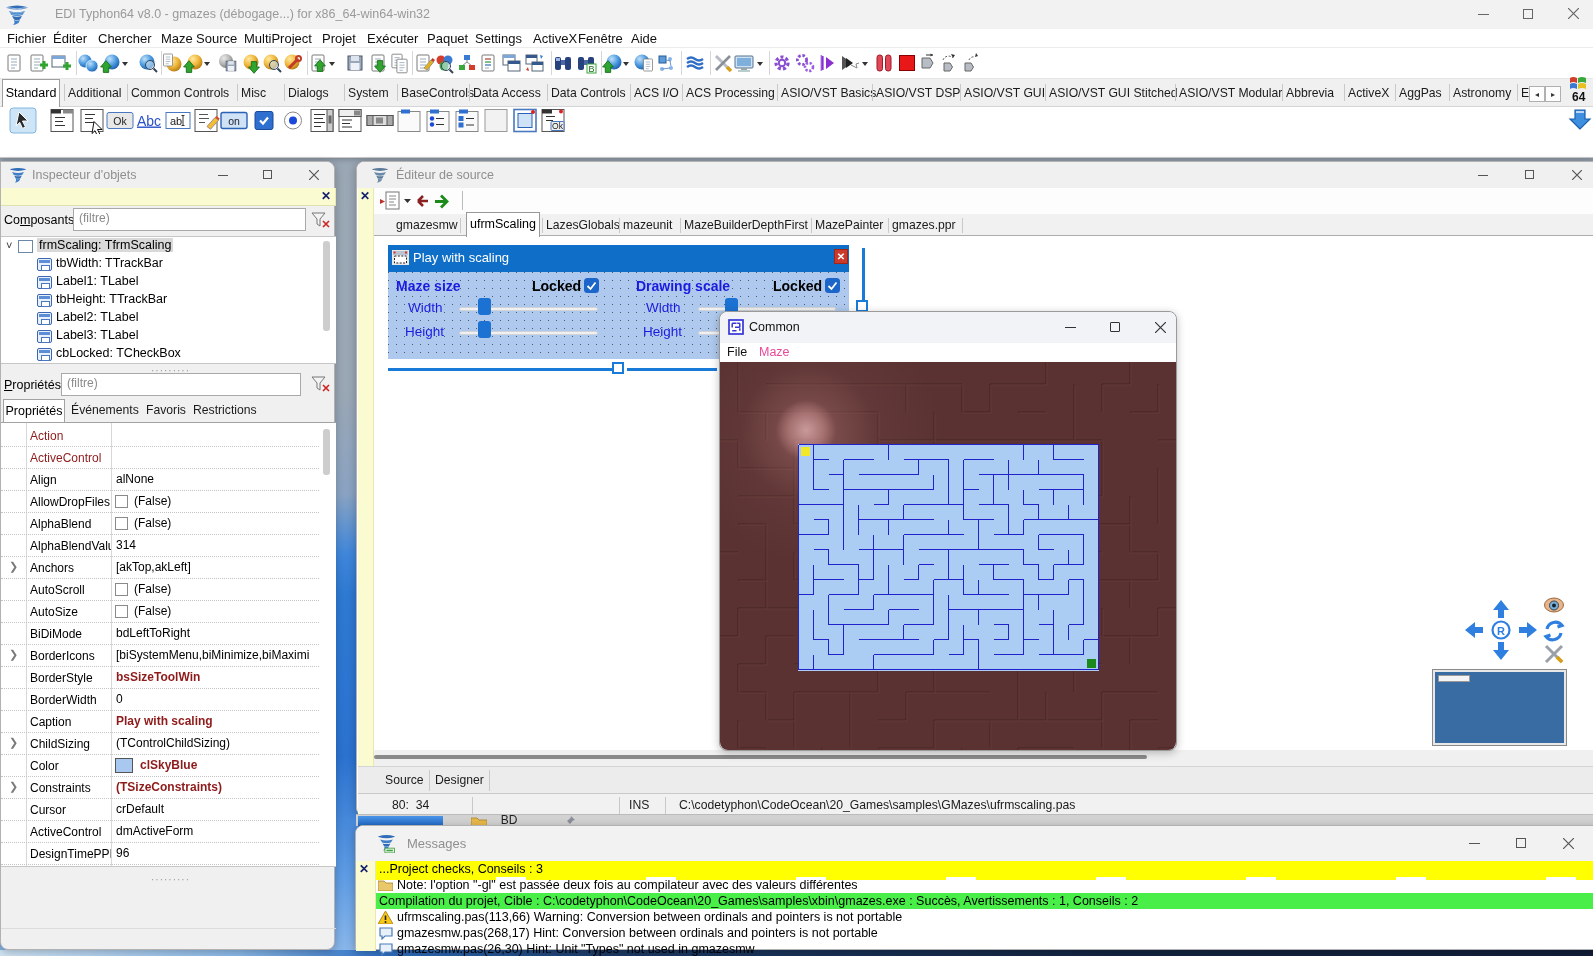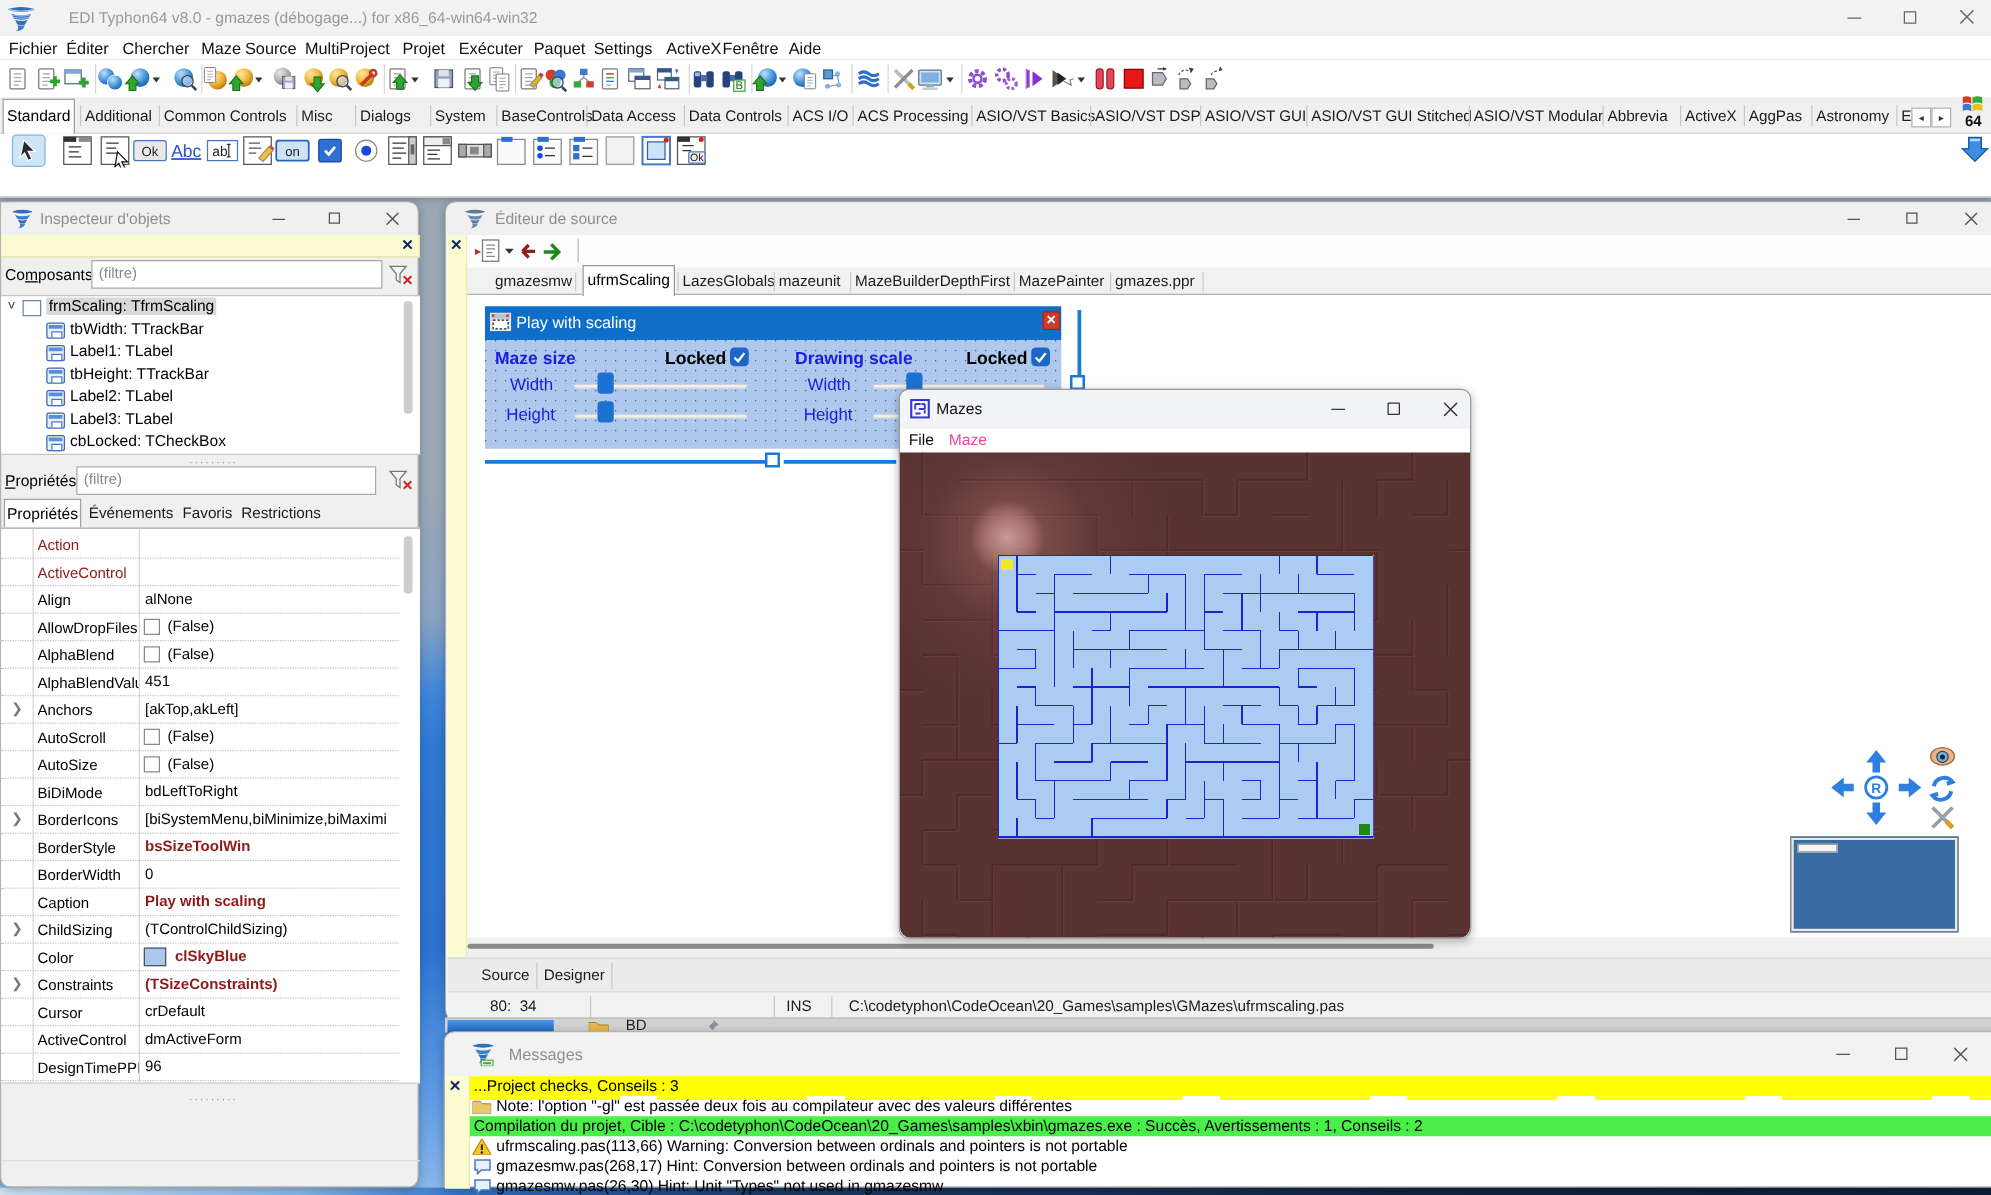--- a/index.html
+++ b/index.html
@@ -561,21 +561,21 @@
         <span class="cbx"></span>
         <span class="pgval" style="left:133px">(False)</span>
       </div>
   <div class="pgrow" style="top:90px">
         <span class="pgname">AlphaBlend</span>
         <span class="cbx"></span>
         <span class="pgval" style="left:133px">(False)</span>
       </div>
   <div class="pgrow" style="top:112px">
         <span class="pgname">AlphaBlendValu</span>
-        <span class="pgval">451</span>
+        <span class="pgval">314</span>
       </div>
   <div class="pgrow" style="top:134px">
         <span class="exp">❯</span>
         <span class="pgname">Anchors</span>
         <span class="pgval">[akTop,akLeft]</span>
       </div>
   <div class="pgrow" style="top:156px">
         <span class="pgname">AutoScroll</span>
         <span class="cbx"></span>
         <span class="pgval" style="left:133px">(False)</span>
@@ -793,21 +793,21 @@
       <path d="M7 1l4 4-2 .5L6 9l-1.5-1.5L1 11l3.5-3.5L3 6l3.5-3z" fill="#8a8f98"></path>
     </svg>
 </div>
 
 <div class="win" style="left:719px;top:311px;width:458px;height:440px;border-color:#9a9a9a">
  <div class="ab" style="left:0;top:0;width:456px;height:31px;background:#f2f3f7;border-radius:8px 8px 0 0">
   <svg class="ab" style="left:8px;top:7px" width="16" height="16" viewBox="0 0 16 16">
         <rect x="1" y="1" width="14" height="14" fill="#fff" stroke="#3535d8" stroke-width="1.7"></rect>
         <path d="M4.2 4.2h4.3M4.2 4.2v4.3M11.8 4.2h-2.6M11.8 4.2v4.3M7 8.2h4.8M4.2 11.8h4.3M11.8 11.8v-2.6" stroke="#3535d8" stroke-width="1.5" fill="none"></path>
       </svg>
-  <span class="ab" style="left:29px;top:8px;font-size:12.5px;color:#111">Mazes</span>
+  <span class="ab" style="left:29px;top:8px;font-size:12.5px;color:#111">Common</span>
   <div class="ab" style="left:345px;top:15px;width:11px;height:1px;background:#333"></div>
   <div class="ab" style="left:390px;top:10px;width:10px;height:10px;border:1.2px solid #333;border-radius:1px"></div>
   <svg class="ab" style="left:435px;top:10px" width="11" height="11">
         <path d="M0 0L11 11M11 0L0 11" stroke="#333" stroke-width="1.2"></path>
       </svg>
  </div>
  <div class="ab" style="left:0;top:31px;width:456px;height:19px;background:#fff">
   <span class="ab" style="left:7px;top:2px;font-size:12.5px;color:#111">File</span>
   <span class="ab" style="left:39px;top:2px;font-size:12.5px;color:#ec4899">Maze</span>
  </div>

